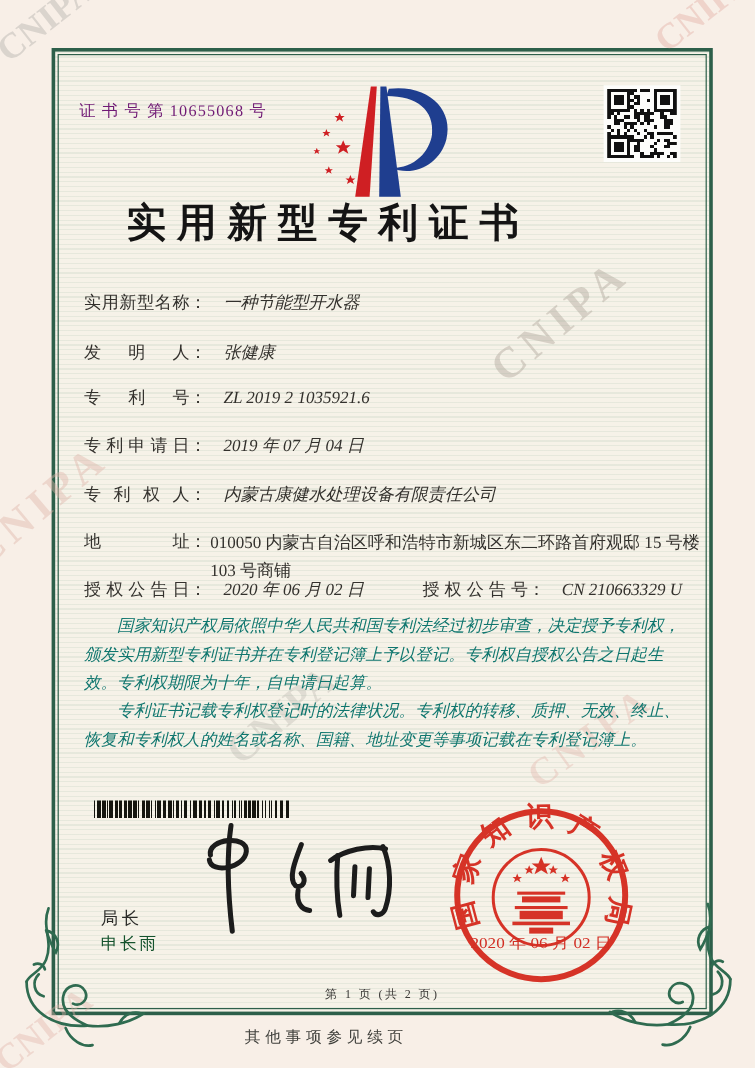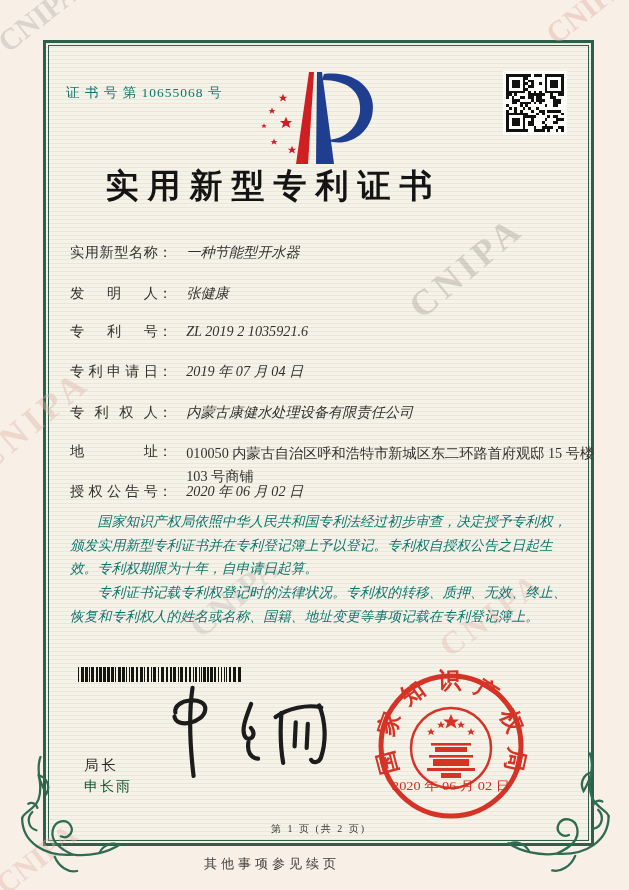--- a/index.html
+++ b/index.html
@@ -23,33 +23,33 @@
   .wm1{left:-8px;top:0px;font-size:30px;color:rgba(150,150,145,.30);transform:rotate(-38deg);}
   .wm2{left:540px;top:-8px;font-size:30px;color:rgba(225,170,160,.40);transform:rotate(-38deg);}
   .wm3{left:398px;top:246px;font-size:36px;letter-spacing:5px;color:rgba(172,162,150,.42);transform:rotate(-40deg);}
   .wm4{left:-36px;top:400px;font-size:36px;letter-spacing:5px;color:rgba(222,178,168,.42);transform:rotate(-40deg);}
   .wm5{left:432px;top:596px;font-size:32px;letter-spacing:4px;color:rgba(228,182,172,.40);transform:rotate(-36deg);}
   .wm6{left:182px;top:578px;font-size:34px;color:rgba(160,155,148,.25);transform:rotate(-40deg);}
   .wm7{left:-10px;top:842px;font-size:30px;color:rgba(225,180,170,.40);transform:rotate(-38deg);}
 
   .content{z-index:3;}
 
-  .cert-number{left:66px;top:84px;font-size:13.5px;letter-spacing:1px;color:#0f766e;}
+  .cert-number{left:66px;top:84px;font-size:13.5px;letter-spacing:1px;color:#701a75;}
   .logo{left:252px;top:68px;width:142px;height:100px;}
   .qr{left:503px;top:71px;width:64px;height:64px;background:#fdfdfb;padding:3px;box-sizing:border-box;}
   .qr svg{display:block;width:100%;height:100%;}
 
   .title{left:43px;top:164px;width:461px;text-align:center;font-size:33px;
          font-weight:bold;letter-spacing:9px;color:#141414;}
 
   .row{left:70px;white-space:nowrap;font-size:14.2px;color:#33312d;}
   .lbl{display:inline-block;width:88px;text-align:justify;text-align-last:justify;}
   .val{margin-left:14px;font-style:italic;}
   .val-wrap{display:inline-block;width:408px;white-space:normal;
-            vertical-align:top;line-height:1.65;margin-left:14px;}
+            vertical-align:top;line-height:1.65;margin-left:3px;}
   .r1{top:243px;} .r2{top:284px;} .r3{top:322px;} .r4{top:362px;}
   .r5{top:403px;} .r6{top:442px;} .r7a{top:482px;} .r7b{top:482px;left:352px;}
 
   .paras{left:70px;top:510px;width:506px;font-size:13.8px;line-height:1.72;
          color:#0f766e;font-style:italic;}
   .paras p{margin:0;text-indent:2em;}
 
   .barcode{left:78px;top:667px;width:167px;height:15px;}
   .barcode svg{display:block;width:100%;height:100%;}
 
@@ -345,21 +345,24 @@
   <div class="abs content row r4">
     <span class="lbl">专利申请日</span><span>：</span><span class="val">2019 年 07 月 04 日</span>
   </div>
   <div class="abs content row r5">
     <span class="lbl">专利权人</span><span>：</span><span class="val">内蒙古康健水处理设备有限责任公司</span>
   </div>
   <div class="abs content row r6">
     <span class="lbl">地址</span><span>：</span><span class="val-wrap">010050 内蒙古自治区呼和浩特市新城区东二环路首府观邸 15 号楼 103 号商铺</span>
   </div>
   <div class="abs content row r7a">
-    <span class="lbl">授权公告号</span><span>：</span><span class="val">2020 年 06 月 02 日</span>
+    <span class="lbl">授权公告日</span><span>：</span><span class="val">2020 年 06 月 02 日</span>
+  </div>
+  <div class="abs content row r7b">
+    <span class="lbl">授权公告号</span><span>：</span><span class="val">CN 210663329 U</span>
   </div>
 
   <div class="abs content paras">
     <p>国家知识产权局依照中华人民共和国专利法经过初步审查，决定授予专利权，颁发实用新型专利证书并在专利登记簿上予以登记。专利权自授权公告之日起生效。专利权期限为十年，自申请日起算。</p>
     <p>专利证书记载专利权登记时的法律状况。专利权的转移、质押、无效、终止、恢复和专利权人的姓名或名称、国籍、地址变更等事项记载在专利登记簿上。</p>
   </div>
 
   <div class="abs content barcode">
     <svg id="barcode-svg" viewBox="0 0 167 15" preserveAspectRatio="none" shape-rendering="crispEdges">
         <rect x="0" y="0" width="1" height="15" fill="#15150f"></rect>

